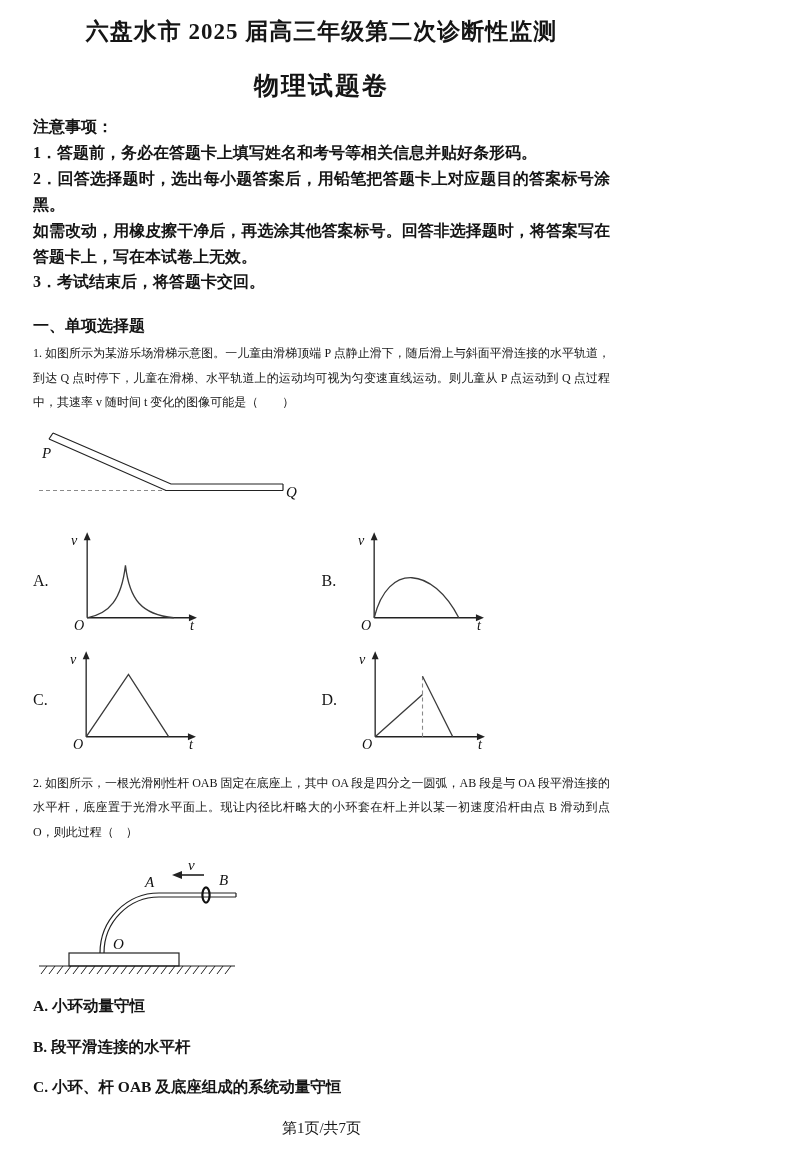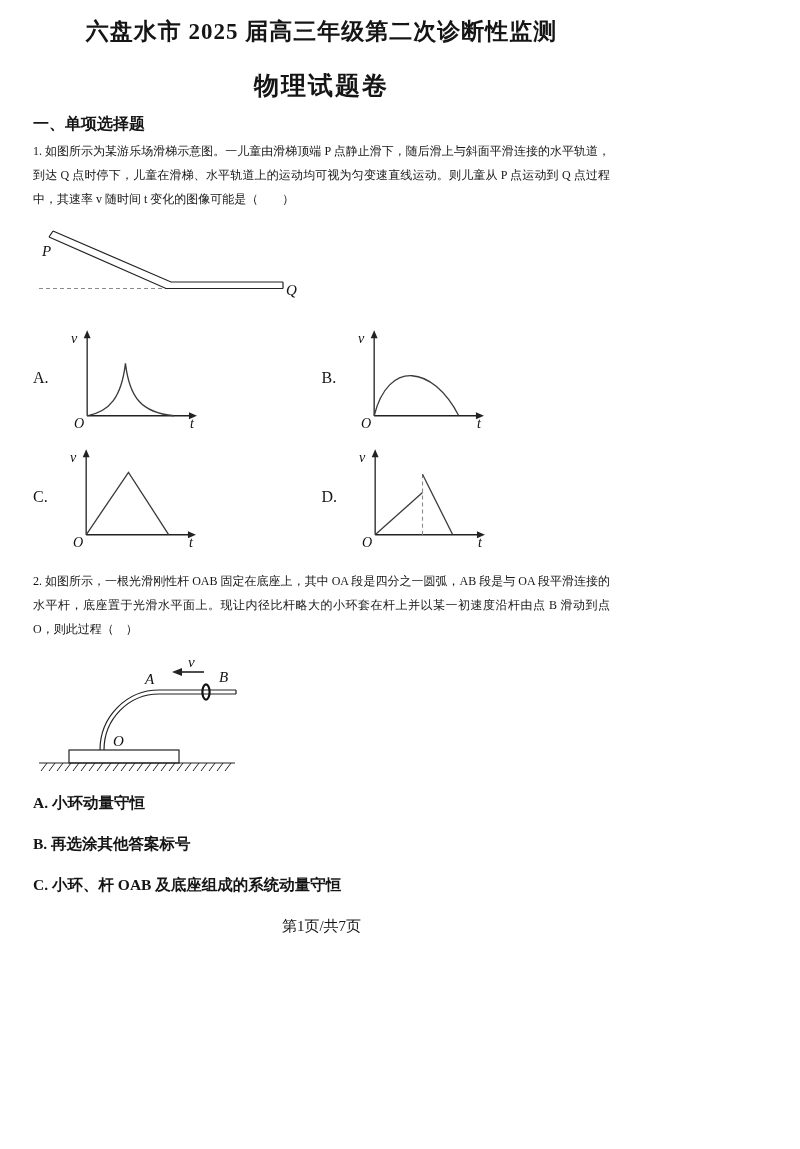--- a/index.html
+++ b/index.html
@@ -5,21 +5,21 @@
   html,body{margin:0;padding:0;background:#ffffff;}
   .page{
     width:643px;height:1149px;box-sizing:border-box;
     padding:10px 33px 0;overflow:hidden;position:relative;
     font-family:"Liberation Serif","DejaVu Serif",serif;color:#151515;
     background:#ffffff;
   }
   .title{font-size:23px;font-weight:bold;text-align:center;margin:6px 0 0;letter-spacing:1px;}
   .subtitle{font-size:25px;font-weight:bold;text-align:center;margin:22px 0 12px;letter-spacing:2px;}
   .notice p{margin:0;font-size:16px;line-height:1.62;font-weight:bold;text-align:justify;}
-  .section-heading{font-weight:bold;font-size:16px;margin:5px 0 4px;}
+  .section-heading{font-weight:bold;font-size:16px;margin:21px 0 4px;}
   .qtext{font-size:12px;line-height:2.02;text-align:justify;margin:0;}
   .fig-slide{margin:13px 0 0 2px;}
   .graph-grid{
     display:grid;grid-template-columns:1fr 1fr;
     row-gap:16px;column-gap:0;margin:20px 0 0 0;
   }
   .graph-option{display:flex;align-items:center;}
   .opt-letter{font-size:16px;margin-right:16px;}
   .q2{margin-top:20px;}
   .fig-rod{margin:16px 0 0 6px;}
@@ -36,20 +36,27 @@
   .lbl-lg{font-style:italic;font-size:15px;font-family:"Liberation Serif",serif;fill:#111;}
 </style>
 </head>
 <body>
 
 <div class="page">
 
   <div class="title">六盘水市 2025 届高三年级第二次诊断性监测</div>
   <div class="subtitle">物理试题卷</div>
 
+  <div class="notice">
+    <p>注意事项：</p>
+    <p>1．答题前，务必在答题卡上填写姓名和考号等相关信息并贴好条形码。</p>
+    <p>2．回答选择题时，选出每小题答案后，用铅笔把答题卡上对应题目的答案标号涂黑。</p>
+    <p>如需改动，用橡皮擦干净后，再选涂其他答案标号。回答非选择题时，将答案写在答题卡上，写在本试卷上无效。</p>
+    <p>3．考试结束后，将答题卡交回。</p>
+  </div>
 
   <p class="section-heading">一、单项选择题</p>
 
   <p class="qtext">1. 如图所示为某游乐场滑梯示意图。一儿童由滑梯顶端 P 点静止滑下，随后滑上与斜面平滑连接的水平轨道，到达 Q 点时停下，儿童在滑梯、水平轨道上的运动均可视为匀变速直线运动。则儿童从 P 点运动到 Q 点过程中，其速率 v 随时间 t 变化的图像可能是（　　）</p>
 
   <div class="fig-slide">
     <svg width="262" height="78" viewBox="0 0 262 78">
       <path class="dash" d="M4,63.5 L131,63.5"></path>
       <path class="thin" d="M18,6 L136,57 L248,57"></path>
       <path class="thin" d="M14,12 L131,63.5 L248,63.5"></path>
@@ -167,19 +174,19 @@
       <polygon class="ah" points="133,15 143,11 143,19"></polygon>
       <text class="lbl-lg" x="149" y="10">v</text>
       <text class="lbl-lg" x="106" y="27">A</text>
       <text class="lbl-lg" x="180" y="25">B</text>
       <text class="lbl-lg" x="74" y="89">O</text>
     </svg>
   </div>
 
   <div class="options-list">
     <p>A. 小环动量守恒</p>
-    <p>B. 再选涂其他答案标号</p>
+    <p>B. 段平滑连接的水平杆</p>
     <p>C. 小环、杆 OAB 及底座组成的系统动量守恒</p>
   </div>
 
   <div class="footer">第1页/共7页</div>
 
 </div>
 
 </body></html>

